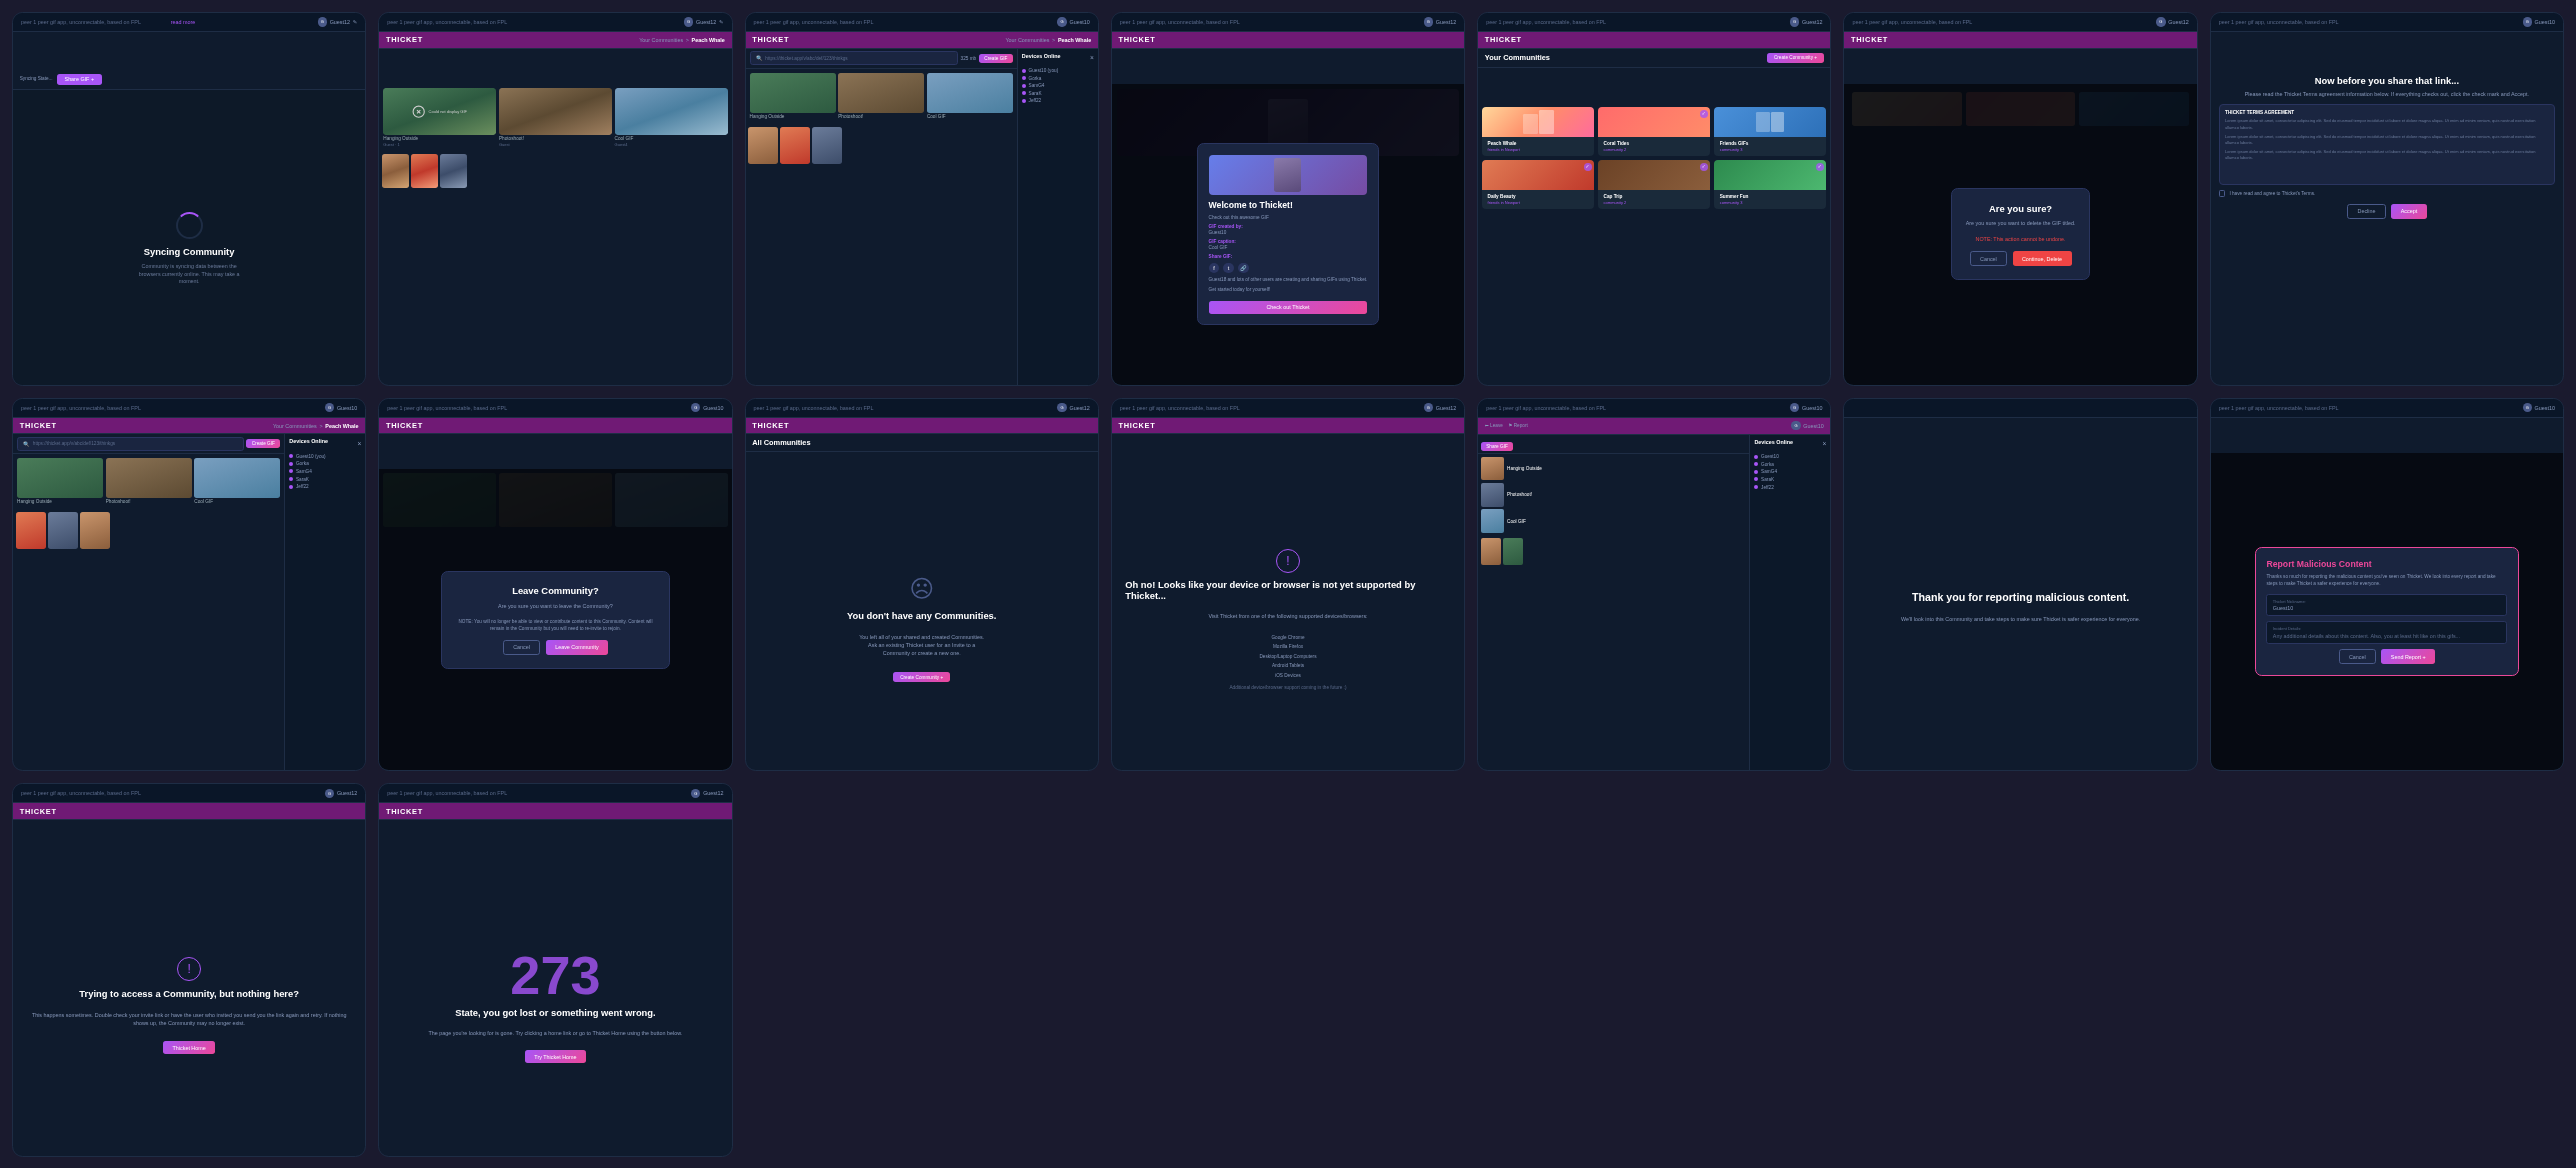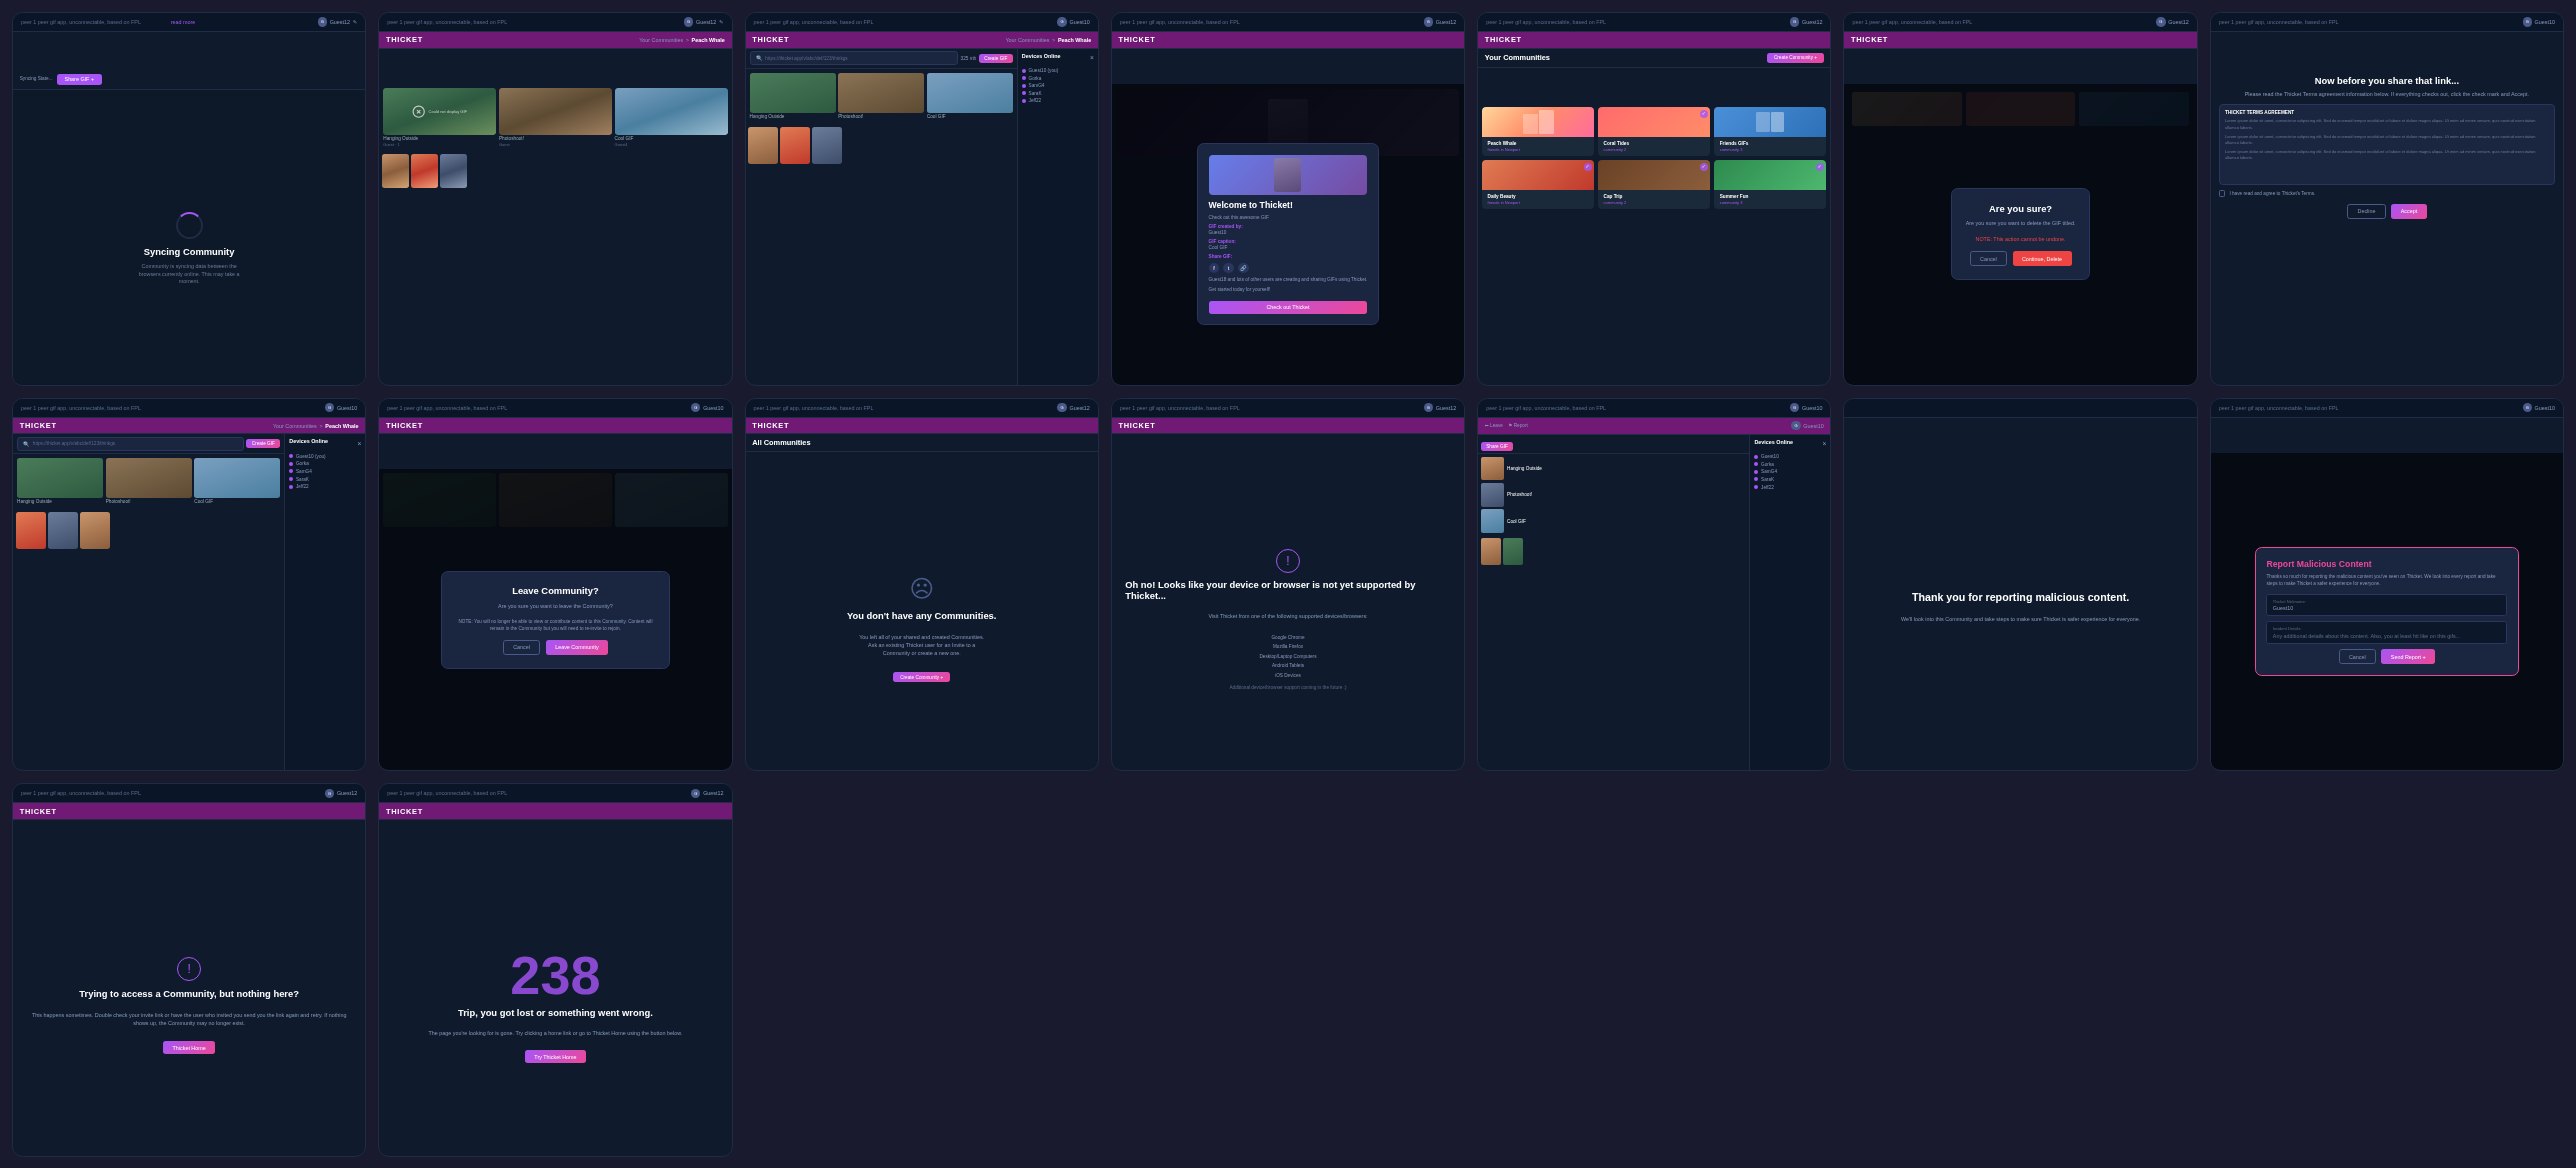--- a/index.html
+++ b/index.html
@@ -1332,22 +1332,22 @@
       <div class="top-bar-guest">
         <span class="guest-avatar">G</span>
         <span>Guest12</span>
       </div>
     </div>
     <div class="thicket-nav">
       <span class="thicket-logo">THICKET</span>
     </div>
     <div class="screen-content">
       <div class="error-screen">
-        <div class="error-404">238</div>
-        <div class="modal-title" style="text-align:center;">Trip, you got lost or something went wrong.</div>
+        <div class="error-404">273</div>
+        <div class="modal-title" style="text-align:center;">State, you got lost or something went wrong.</div>
         <div class="modal-text" style="text-align:center;">The page you're looking for is gone. Try clicking a home link or go to Thicket Home using the button below.</div>
         <button class="btn-primary">Try Thicket Home</button>
       </div>
     </div>
   </div>
 
 </div>
 
 
 </body></html>

